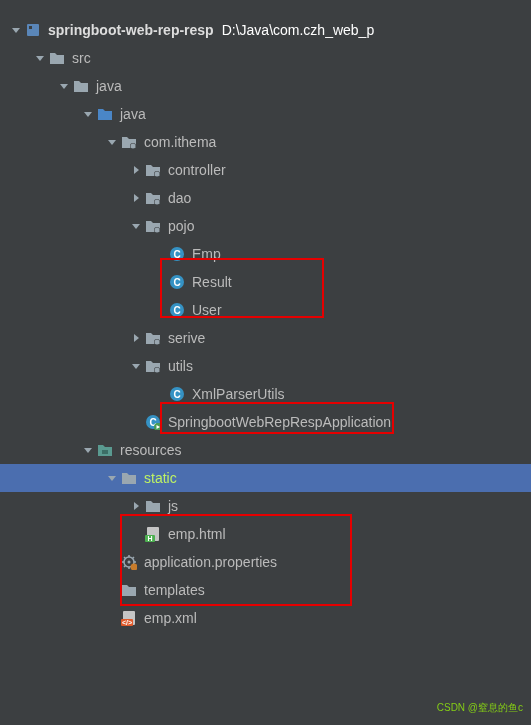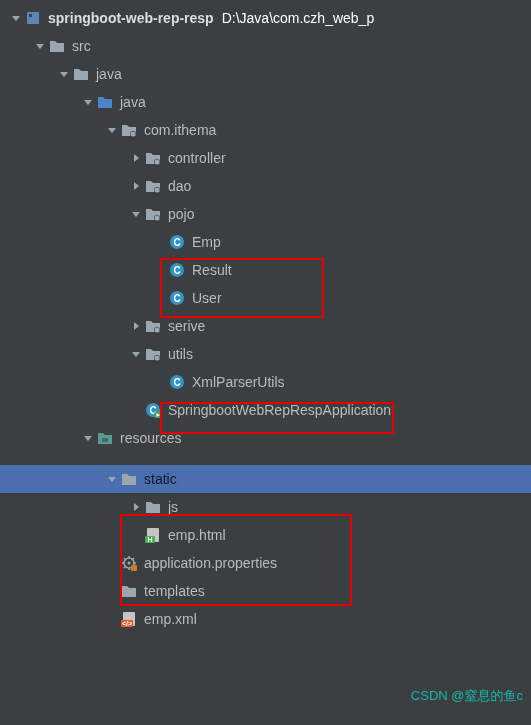--- a/index.html
+++ b/index.html
@@ -7,31 +7,30 @@
     width: 531px;
     height: 725px;
     background: #3c3f41;
     font-family: "Segoe UI", Arial, sans-serif;
     font-size: 14px;
     color: #bbbbbb;
     overflow: hidden;
     position: relative;
     user-select: none;
   }
-  .tree { padding-top: 4px; }
+  .tree { padding-top: 16px; }
   .row {
     display: flex;
     align-items: center;
     height: 28px;
     white-space: nowrap;
   }
   .row.selected {
     background: #4b6eaf;
-    color: #0f172a;
-    margin-top: 13px;
+    color: #bef264;
   }
   .indent { flex: 0 0 auto; }
   .arrow {
     width: 16px;
     flex: 0 0 16px;
     display: flex;
     align-items: center;
     justify-content: center;
   }
   .arrow svg { display: block; }
@@ -47,24 +46,24 @@
   .label { flex: 0 1 auto; }
   .bold { font-weight: bold; color: #dddddd; }
   .path { color: #ffffff; margin-left: 8px; }
   .highlight-box {
     position: absolute;
     border: 2px solid #e60000;
     pointer-events: none;
   }
   .watermark {
     position: absolute;
-    bottom: 20px;
+    bottom: 10px;
     right: 8px;
-    font-size: 13px;
-    color: #14b8a6;
+    font-size: 10px;
+    color: #84cc16;
   }
   
   .folder-fill { fill: #9aa7b0; }
   .folder-blue { fill: #4a86c7; }
   .folder-teal { fill: #5a9a90; }
   .class-circ { fill: #3592c4; }
   .class-letter { fill: #ffffff; font: bold 10px Arial; }
   .run-badge { fill: #499c54; }
   .run-tri { fill: #ffffff; }
   .html-rect { fill: #c5c5c5; }

